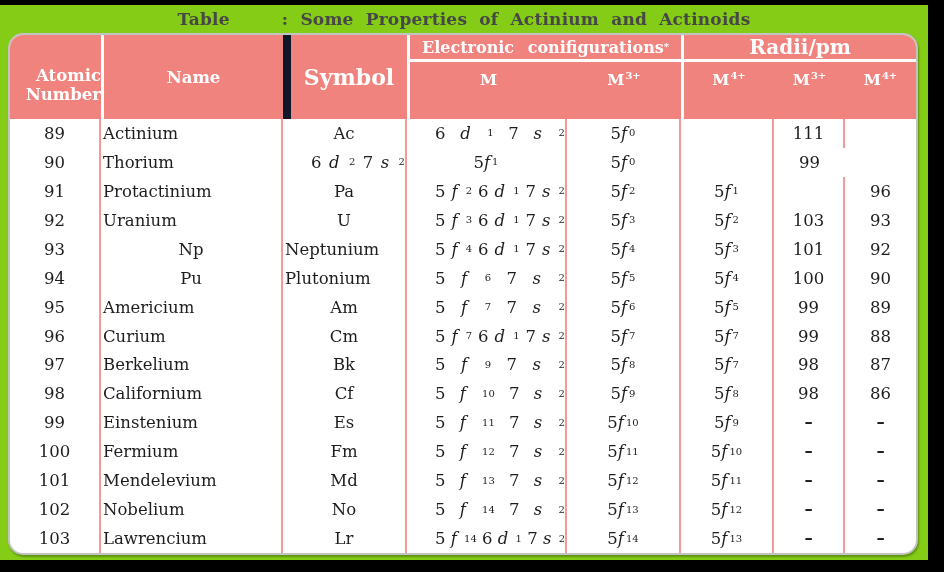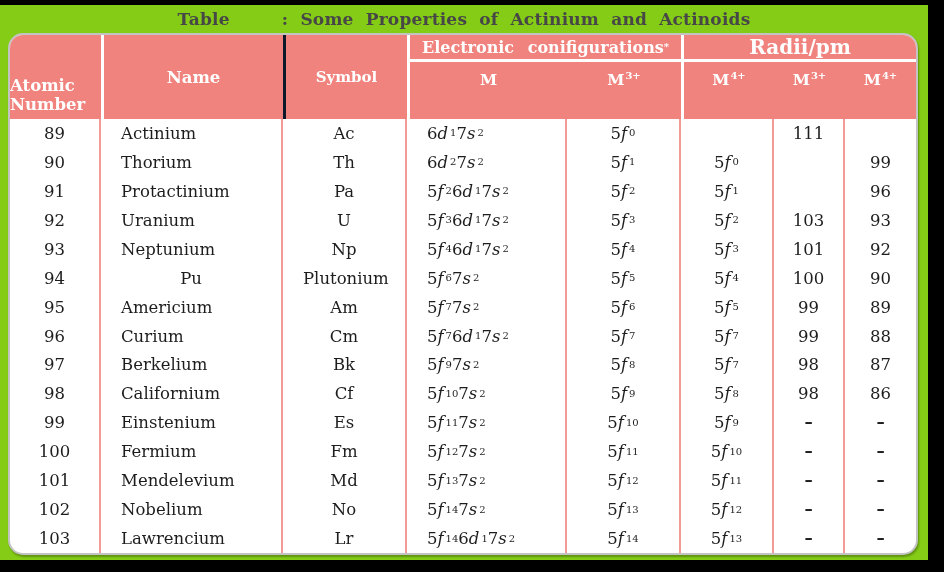--- a/index.html
+++ b/index.html
@@ -26,46 +26,46 @@
     box-sizing:border-box;border:2px solid #c3c3c3;border-radius:15px;
     overflow:hidden;background:#fff;box-shadow:1px 2px 2px rgba(0,0,0,.28);
   }
   
   .thead{
     display:grid;
     grid-template-columns:91px 182px 124px 160px 114px 93px 71px 71px;
     grid-template-rows:27px 1fr;
     height:84px;background:#f0837e;color:#fff;font-weight:bold;
   }
-  .h-atomic{grid-column:1;grid-row:1/3;text-align:left;padding-top:41px;font-size:16.5px;line-height:19px}
+  .h-atomic{grid-column:1;grid-row:1/3;text-align:right;padding-top:31px;font-size:16.5px;line-height:19px}
   .h-atomic span{display:block}
   .h-name{grid-column:2;grid-row:1/3;border-left:3px solid #fff;display:flex;align-items:center;justify-content:center;font-size:16.5px}
-  .h-symbol{grid-column:3;grid-row:1/3;border-left:3px solid #0f172a;display:flex;align-items:center;justify-content:center;font-size:15px}
+  .h-symbol{grid-column:3;grid-row:1/3;border-left:8px solid #0f172a;display:flex;align-items:center;justify-content:center;font-size:22px}
   .h-g1{grid-column:4/6;grid-row:1;border-left:3px solid #fff;border-bottom:3px solid #fff;
         display:flex;align-items:center;justify-content:center;font-size:16px;word-spacing:8px}
   .h-g2{grid-column:6/9;grid-row:1;border-left:3px solid #fff;border-bottom:3px solid #fff;
         display:flex;align-items:center;justify-content:center;font-size:20px}
   .h-sub{grid-row:2;padding-top:8px;text-align:center;font-size:15.5px}
   .h-sub.b-left{border-left:3px solid #fff}
   sup{font-size:10px;line-height:0;margin-left:1px;letter-spacing:0}
   .h-g1 sup{font-size:10px;margin-left:0}
   
   .tbody{display:flex;flex-direction:column;height:434px;color:#1d1d1d}
   .tr{
     flex:1;display:grid;
     grid-template-columns:91px 182px 124px 160px 114px 93px 71px 71px;
     font-size:16.5px;
   }
   .td{
     box-sizing:border-box;height:100%;
     display:flex;align-items:center;justify-content:center;
   }
   .td.line{border-right:2px solid #f29a95}
-  .c-name{justify-content:flex-start;padding-left:20px}
-  .c-m{justify-content:flex-start;padding-left:20px}
+  .c-name{justify-content:flex-start;padding-left:2px}
+  .c-m{justify-content:space-between;padding-left:28px}
   .td i{font-style:italic}
   .td sup{font-size:10px;margin-left:2px}
   .td .dash{font-weight:bold}
 </style>
 </head>
 <body>
 
 <div class="page">
 
   <div class="title-row">
@@ -100,21 +100,20 @@
     <div class="td line c-m">6<i>d</i><sup>1</sup>7<i>s</i><sup>2</sup></div>
     <div class="td line">5<i>f</i><sup>0</sup></div>
     <div class="td line"></div>
     <div class="td line">111</div>
     <div class="td"></div>
   </div>
 
   <div class="tr">
     <div class="td line">90</div>
     <div class="td line c-name">Thorium</div>
-    <div class="td line">Th</div>
     <div class="td line c-m">6<i>d</i><sup>2</sup>7<i>s</i><sup>2</sup></div>
     <div class="td line">5<i>f</i><sup>1</sup></div>
     <div class="td line">5<i>f</i><sup>0</sup></div>
     <div class="td line"></div>
     <div class="td">99</div>
   </div>
 
   <div class="tr">
     <div class="td line">91</div>
     <div class="td line c-name">Protactinium</div>
@@ -132,22 +131,22 @@
     <div class="td line">U</div>
     <div class="td line c-m">5<i>f</i><sup>3</sup>6<i>d</i><sup>1</sup>7<i>s</i><sup>2</sup></div>
     <div class="td line">5<i>f</i><sup>3</sup></div>
     <div class="td line">5<i>f</i><sup>2</sup></div>
     <div class="td line">103</div>
     <div class="td">93</div>
   </div>
 
   <div class="tr">
     <div class="td line">93</div>
+    <div class="td line">Np</div>
     <div class="td line c-name">Neptunium</div>
-    <div class="td line">Np</div>
     <div class="td line c-m">5<i>f</i><sup>4</sup>6<i>d</i><sup>1</sup>7<i>s</i><sup>2</sup></div>
     <div class="td line">5<i>f</i><sup>4</sup></div>
     <div class="td line">5<i>f</i><sup>3</sup></div>
     <div class="td line">101</div>
     <div class="td">92</div>
   </div>
 
   <div class="tr">
     <div class="td line">94</div>
     <div class="td line">Pu</div>

